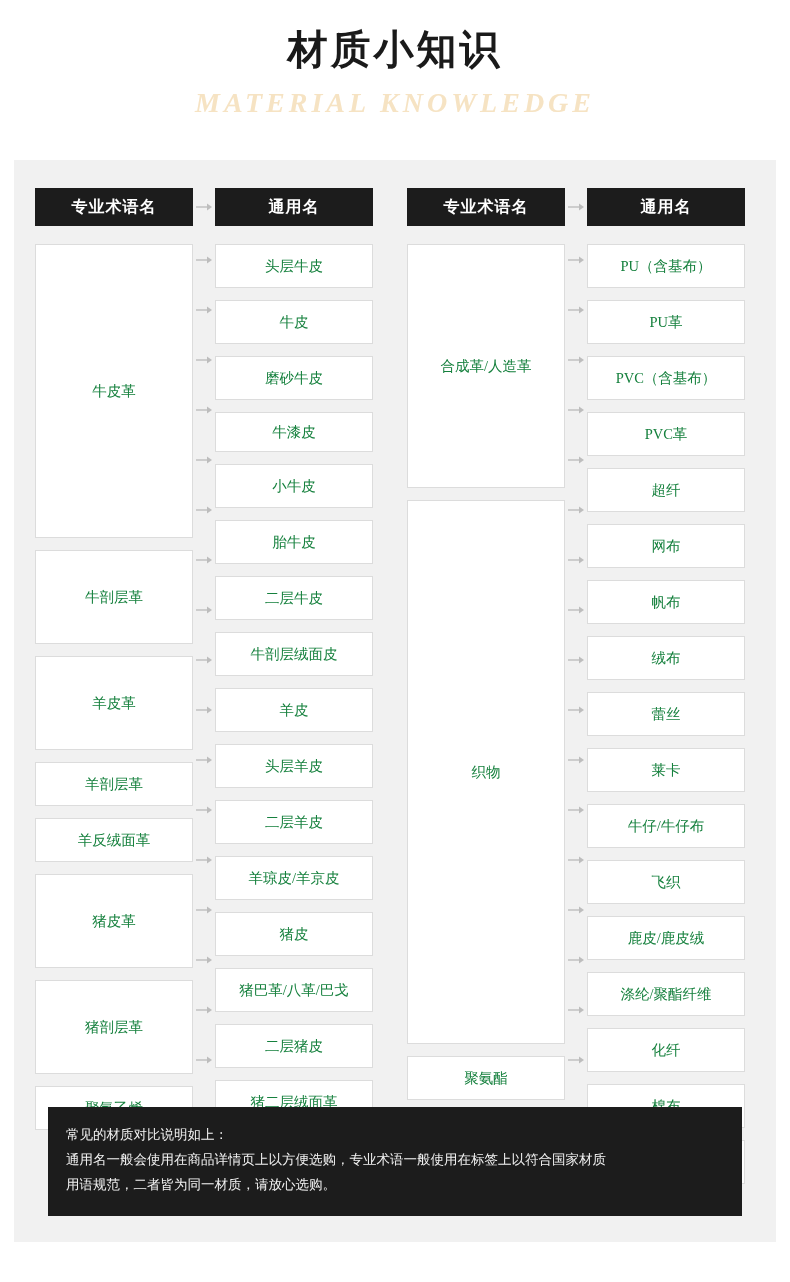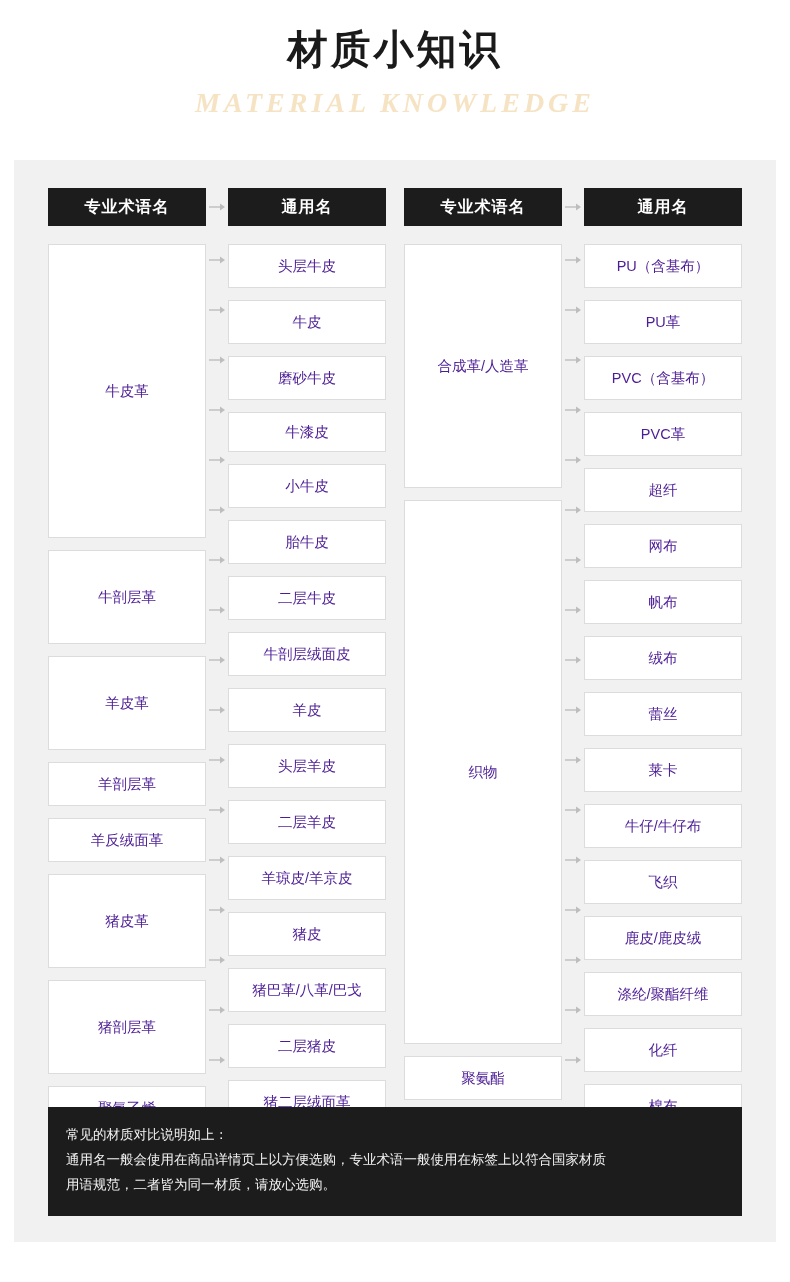--- a/index.html
+++ b/index.html
@@ -37,25 +37,26 @@
     position: absolute;
     left: 14px;
     top: 160px;
     width: 762px;
     height: 1082px;
     background: #f1f1f1;
   }
 
   .grid {
     position: absolute;
-    left: 34px;
+    left: 21px;
     top: 28px;
     width: 710px;
     display: flex;
-    gap: 0;
+    gap: 16px;
+    font-family: Liberation Serif, serif;
   }
 
   
   .head {
     background: #1c1c1c;
     color: #fff;
     font-size: 16px;
     font-weight: bold;
     height: 38px;
     display: flex;
@@ -65,21 +66,21 @@
   }
 
   .cell {
     background: #fff;
     border: 1px solid #dcdcdc;
     display: flex;
     align-items: center;
     justify-content: center;
     text-align: center;
     font-size: 14.5px;
-    color: #4c1d95;
+    color: #15803d;
     line-height: 1.25;
     padding: 2px 18px;
   }
 
   
   .arrow-col {
     width: 22px;
     position: relative;
     flex: 0 0 22px;
   }

